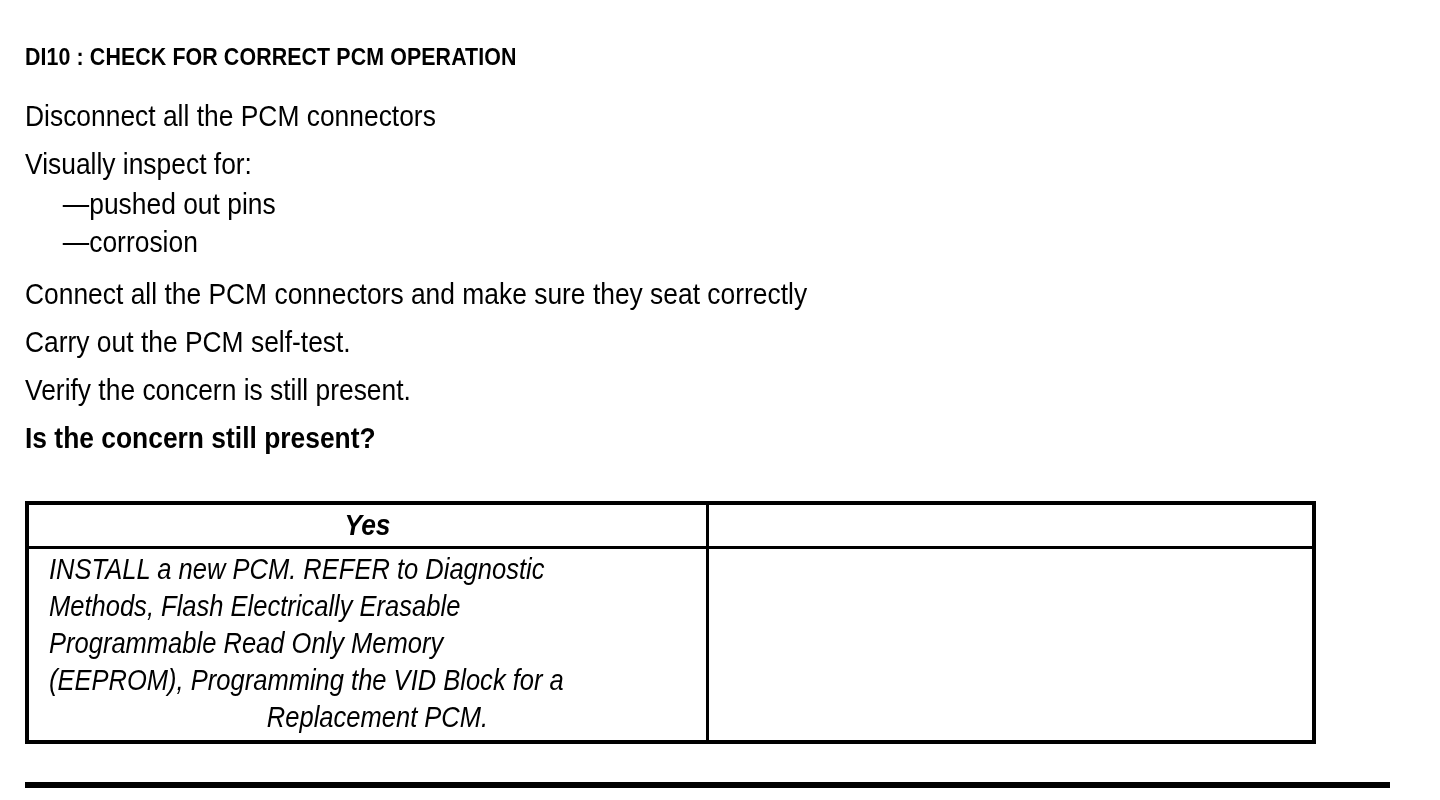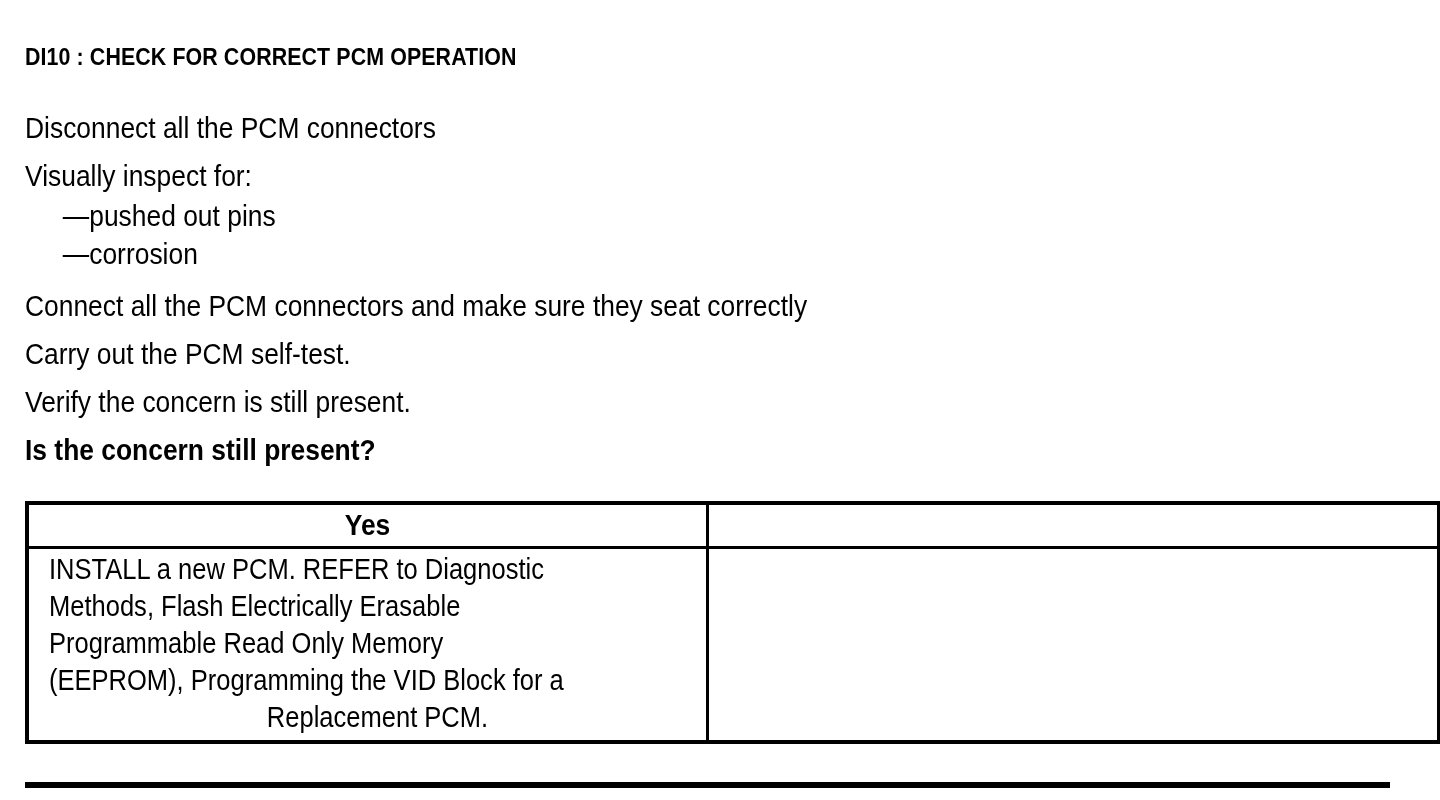--- a/index.html
+++ b/index.html
@@ -38,21 +38,20 @@
     transform: scaleX(0.93);
     transform-origin: left top;
   }
 
   
   .instructions {
     position: absolute;
     left: 25px;
     top: 76px;
     width: 1200px;
-    margin-top: 12px;
   }
   .instr-line {
     font-size: 30px;
     line-height: 48px;
     white-space: nowrap;
     transform: scaleX(0.88);
     transform-origin: left top;
     height: 48px;
   }
   .instr-line.bullet {
@@ -68,24 +67,25 @@
   }
   .instr-line.strong {
     font-weight: bold;
   }
 
   
   .decision-table {
     position: absolute;
     left: 25px;
     top: 485px;
-    width: 1416px;
+    width: 1291px;
     border: 4px solid #000000;
     box-sizing: border-box;
     background: #ffffff;
+    font-style: italic;
   }
   .table-row {
     display: flex;
     width: 100%;
     box-sizing: border-box;
   }
   .table-row.header-row {
     border-bottom: 3px solid #000000;
   }
   .cell {

